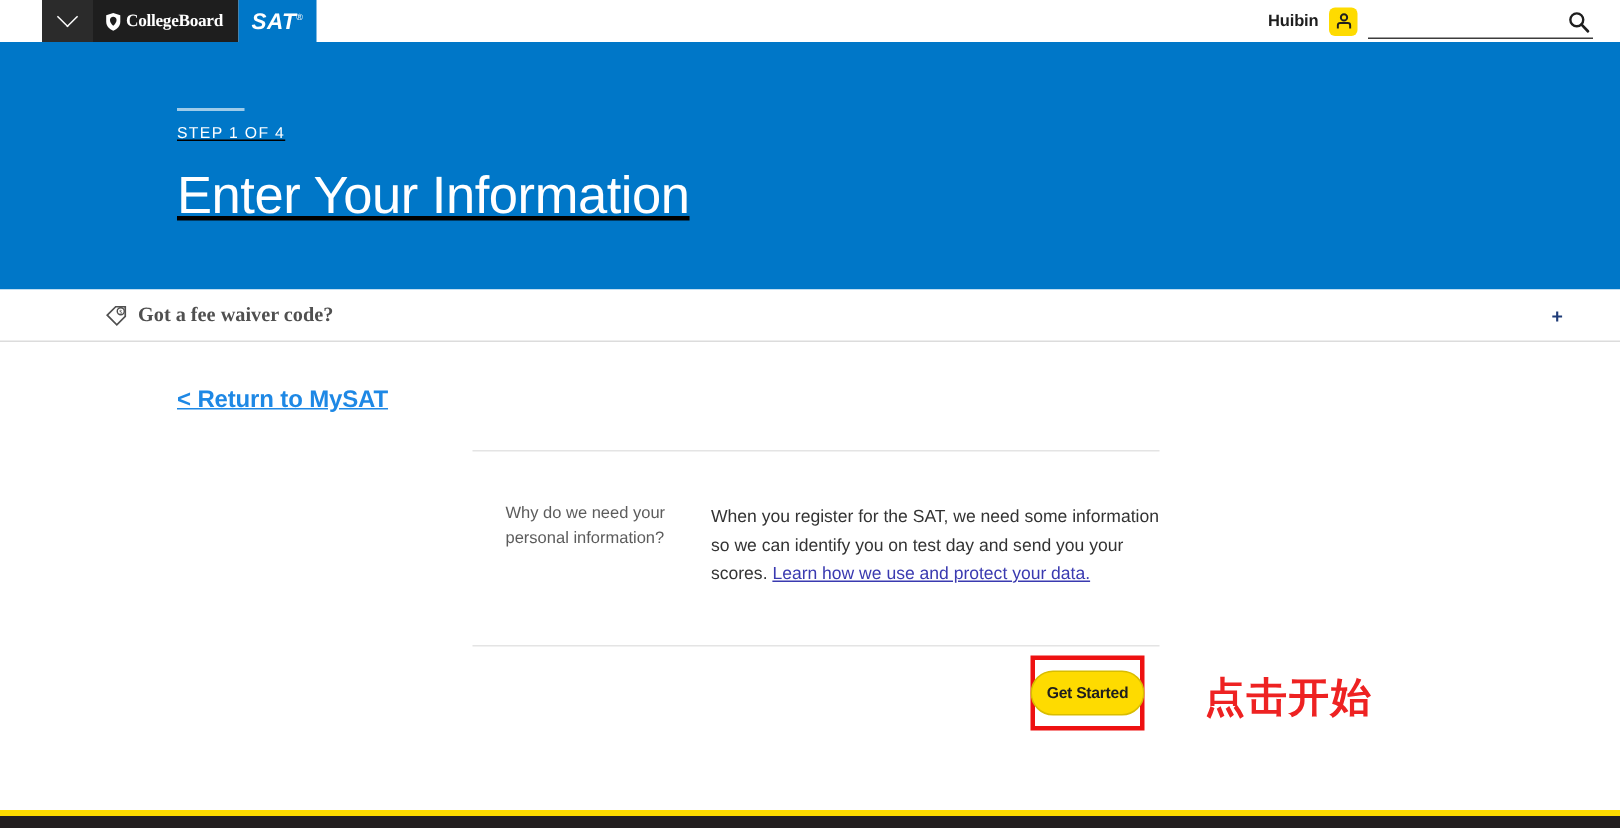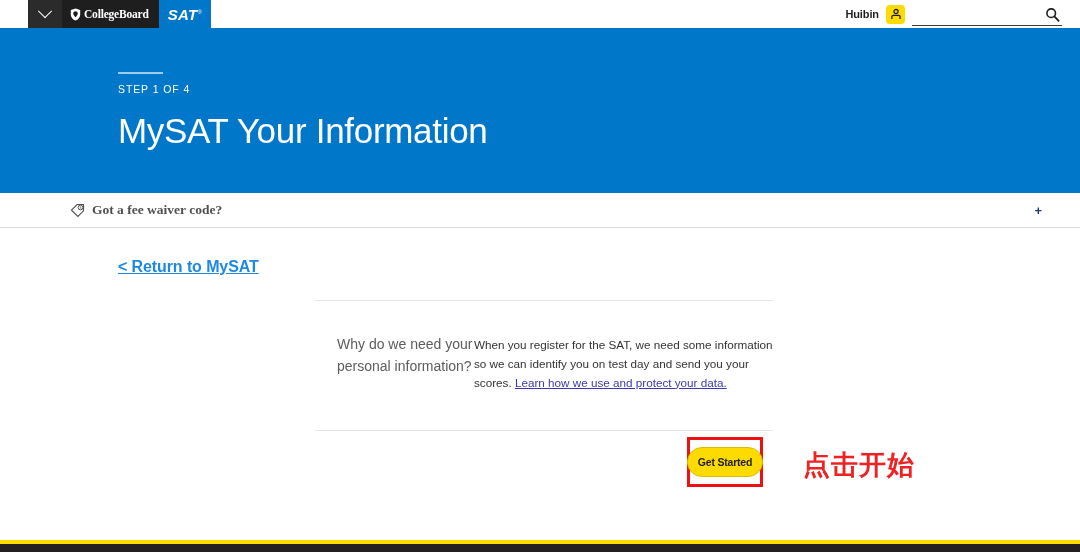--- a/index.html
+++ b/index.html
@@ -142,21 +142,21 @@
   }
 
   
   .hero {
     position: absolute;
     top: 28px; left: 0;
     width: 1080px;
     height: 165px;
     background: #0077c8;
   }
-  .hero-inner { position: absolute; left: 118px; top: 0; }
+  .hero-inner { position: absolute; left: 118px; top: 0; text-decoration: underline; }
   .step-rule {
     width: 45px;
     height: 1.5px;
     background: #9ecbe9;
     margin-top: 44px;
   }
   .step-label {
     margin-top: 9px;
     color: #ffffff;
     font-size: 10.5px;
@@ -229,21 +229,21 @@
     width: 100%;
     height: 1px;
     background: #e4e4e4;
   }
   .panel-row {
     display: flex;
     padding: 33px 0 37px 22px;
   }
   .panel-q {
     width: 137px;
-    font-size: 14px;
+    font-size: 11px;
     color: #5c5c5c;
     line-height: 1.55;
   }
   .panel-a {
     flex: 1;
     font-size: 11.7px;
     color: #333333;
     line-height: 1.62;
     padding-top: 2px;
   }
@@ -348,21 +348,21 @@
           <line x1="9.4" y1="9.4" x2="13.6" y2="13.8" stroke="#1e1e1e" stroke-width="1.8" stroke-linecap="round"></line>
         </svg>
       </div>
     </div>
   </div>
 
   <div class="hero">
     <div class="hero-inner">
       <div class="step-rule"></div>
       <div class="step-label">STEP 1 OF 4</div>
-      <div class="hero-title">MySAT Your Information</div>
+      <div class="hero-title">Enter Your Information</div>
     </div>
   </div>
 
   <div class="feebar">
     <div class="feebar-label">
       <svg width="15" height="15" viewBox="0 0 16 16">
         <path d="M1.6 7.6 L7.6 1.6 L14.4 1.6 L14.4 8.4 L8.4 14.4 Z" fill="none" stroke="#505050" stroke-width="1.2"></path>
         <circle cx="11.2" cy="4.8" r="2.5" fill="none" stroke="#505050" stroke-width="1"></circle>
         <text x="11.2" y="6.4" font-size="4.4" text-anchor="middle" fill="#505050" font-family="Liberation Serif, serif">$</text>
       </svg>

